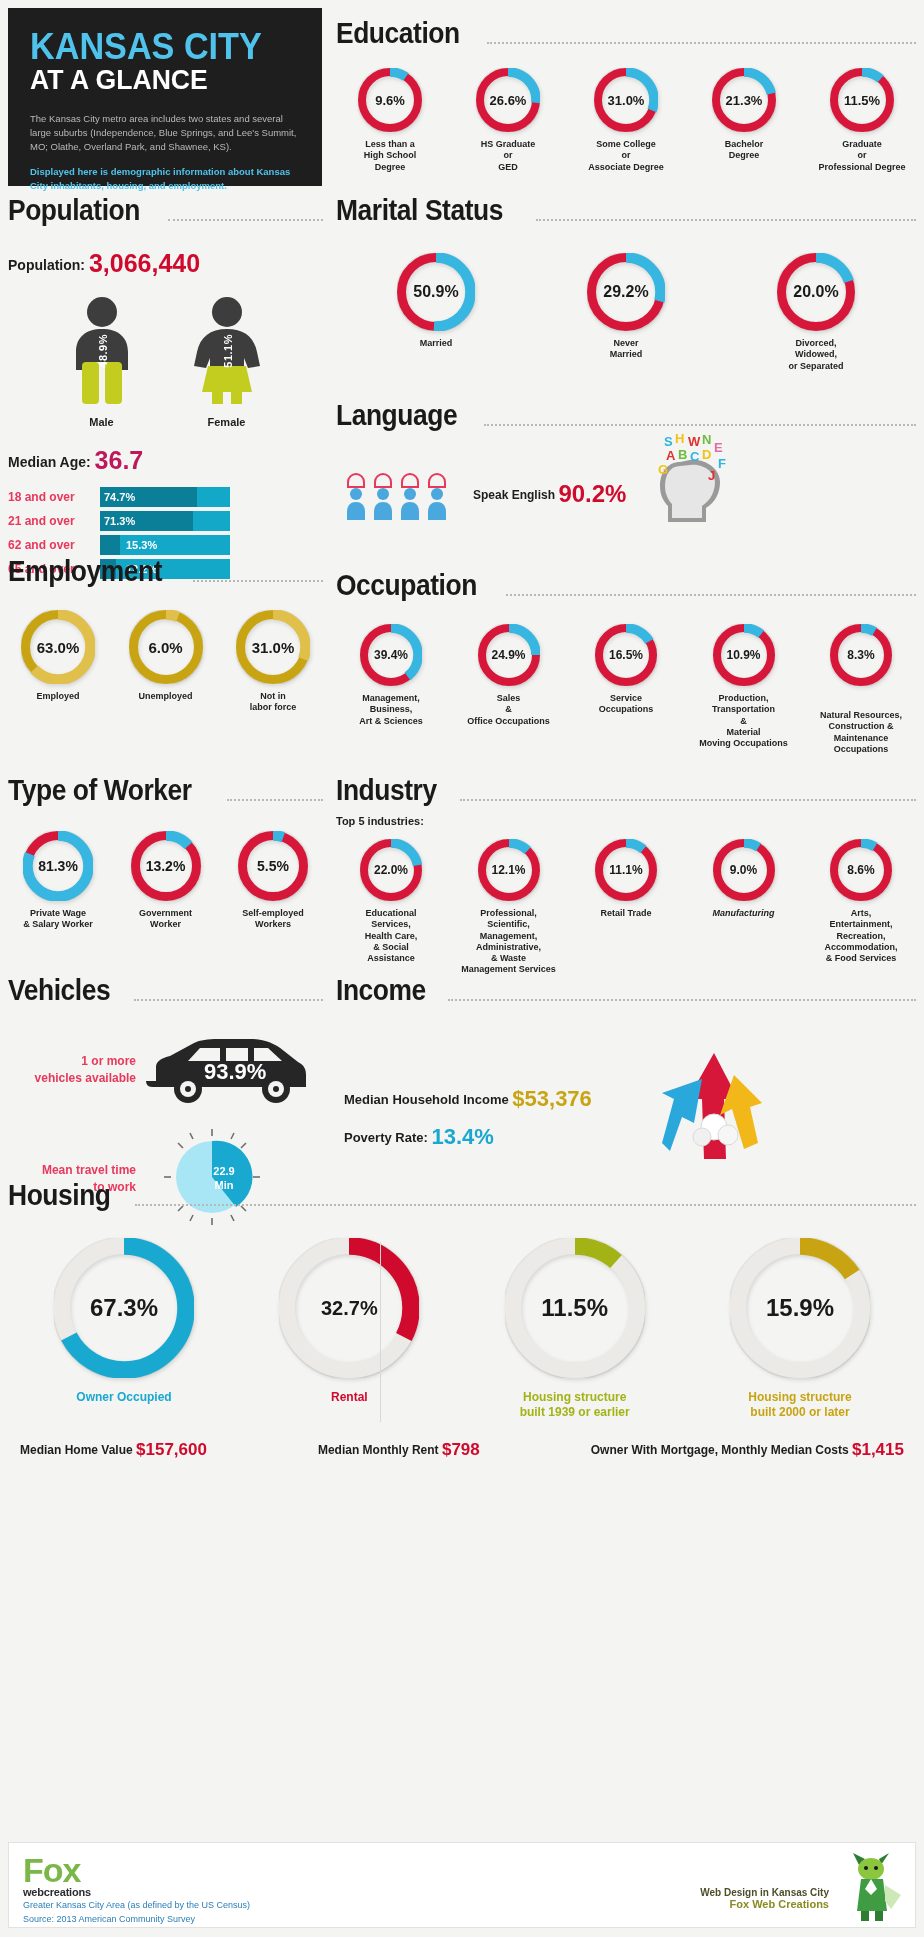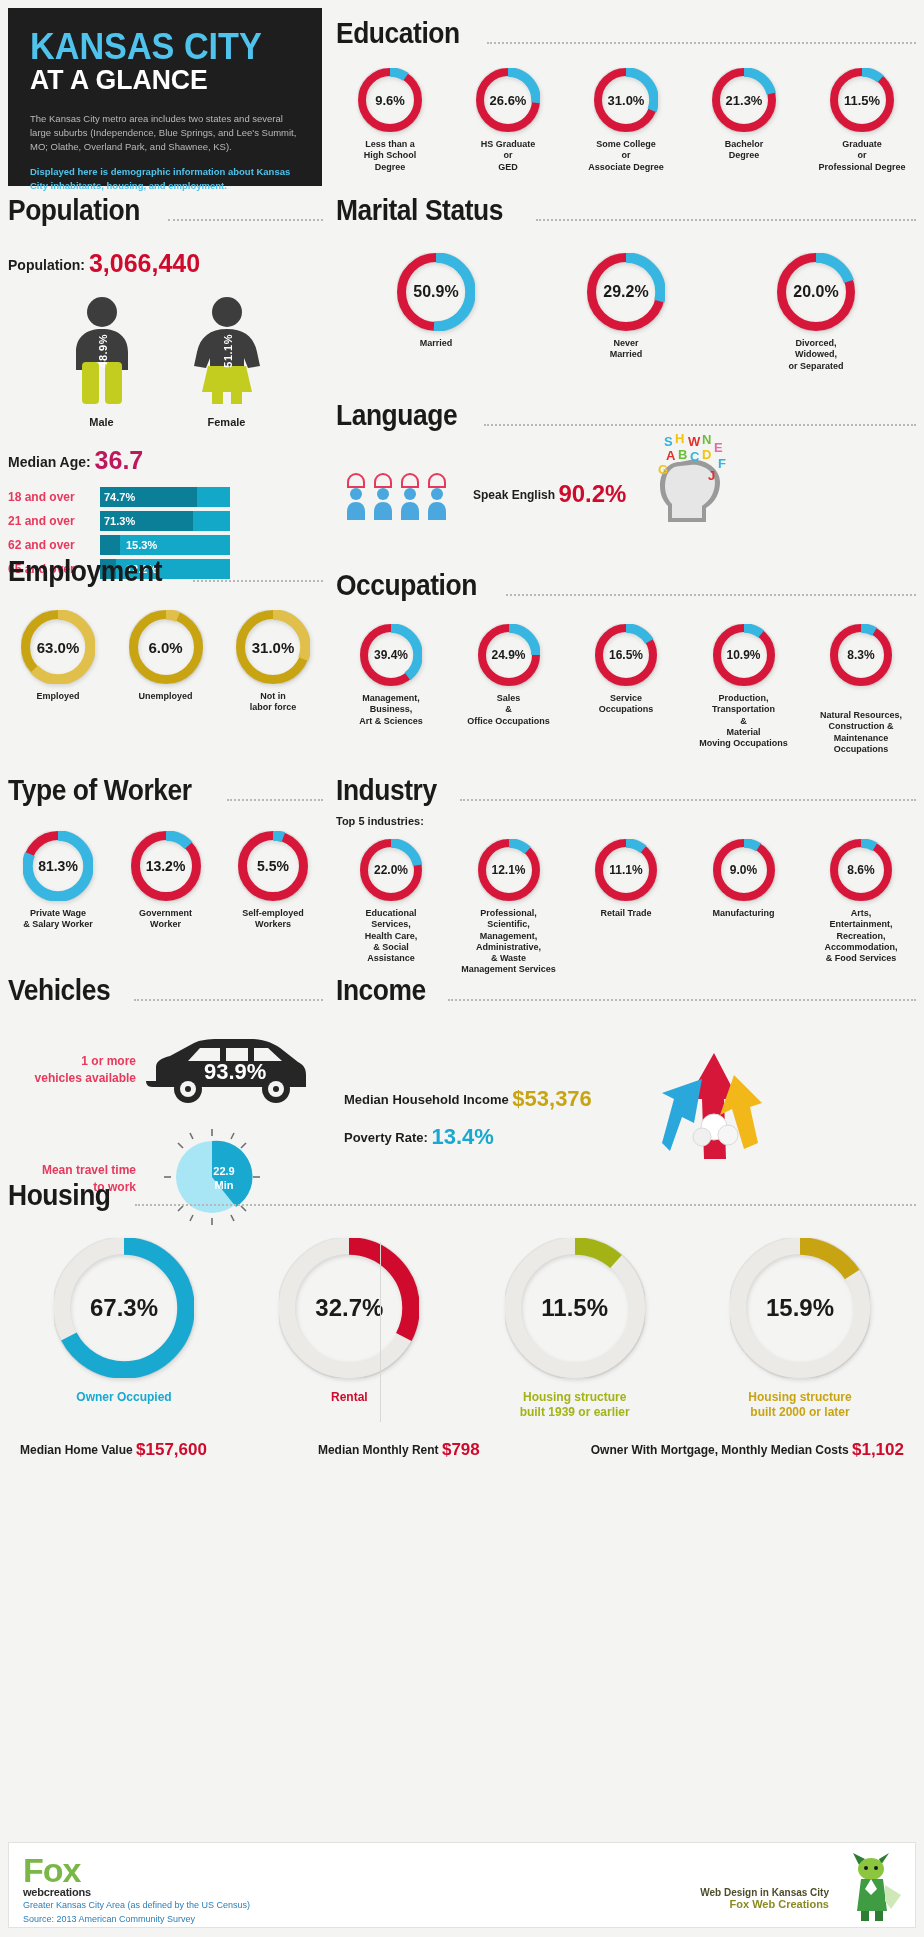--- a/index.html
+++ b/index.html
@@ -590,21 +590,21 @@
         </div>
         <div class="donut-cell" style="width: 110px;">
           <div class="donut-wrap" style="width: 62px; height: 62px;">
             <svg width="62" height="62" viewBox="0 0 62 62">
               <circle cx="31" cy="31" r="31.4" fill="none" stroke="rgba(0,0,0,0.06)" stroke-width="2"></circle>
               <circle cx="31" cy="31" r="27" fill="none" stroke="#d6173a" stroke-width="8"></circle>
               <circle cx="31" cy="31" r="27" fill="none" stroke="#36b6e0" stroke-width="9.5" stroke-dasharray="15.268140296446393 154.37786299740242" transform="rotate(-90 31 31)"></circle>
             </svg>
             <div class="donut-val" style="font-size: 12px;">9.0%</div>
           </div>
-          <div class="donut-label" style="white-space: pre-line;">Manufacturing</div>
+          <div class="donut-label" style="white-space: pre-line; font-style: italic;">Manufacturing</div>
         </div>
         <div class="donut-cell" style="width: 110px;">
           <div class="donut-wrap" style="width: 62px; height: 62px;">
             <svg width="62" height="62" viewBox="0 0 62 62">
               <circle cx="31" cy="31" r="31.4" fill="none" stroke="rgba(0,0,0,0.06)" stroke-width="2"></circle>
               <circle cx="31" cy="31" r="27" fill="none" stroke="#d6173a" stroke-width="8"></circle>
               <circle cx="31" cy="31" r="27" fill="none" stroke="#36b6e0" stroke-width="9.5" stroke-dasharray="14.589556283270998 155.0564470105778" transform="rotate(-90 31 31)"></circle>
             </svg>
             <div class="donut-val" style="font-size: 12px;">8.6%</div>
           </div>
@@ -715,21 +715,21 @@
           </div>
           <div class="donut-label" style="white-space: pre-line; color: rgb(24, 168, 208); font-size: 12px; margin-top: 12px;">Owner Occupied</div>
         </div>
         <div class="donut-cell" style="width: 200px;">
           <div class="donut-wrap" style="width: 140px; height: 140px;">
             <svg width="140" height="140" viewBox="0 0 140 140">
               <circle cx="70" cy="70" r="70.8" fill="none" stroke="rgba(0,0,0,0.06)" stroke-width="2"></circle>
               <circle cx="70" cy="70" r="62" fill="none" stroke="#eceae6" stroke-width="16"></circle>
               <circle cx="70" cy="70" r="62" fill="none" stroke="#cf0a2c" stroke-width="17.5" stroke-dasharray="127.38529891775893 262.1721901273754" transform="rotate(-90 70 70)"></circle>
             </svg>
-            <div class="donut-val" style="font-size: 24px;">32.7%</div>
+            <div class="donut-val" style="font-size: 20px;">32.7%</div>
           </div>
           <div class="donut-label" style="white-space: pre-line; color: rgb(207, 10, 44); font-size: 12px; margin-top: 12px;">Rental</div>
         </div>
         <div class="donut-cell" style="width: 200px;">
           <div class="donut-wrap" style="width: 140px; height: 140px;">
             <svg width="140" height="140" viewBox="0 0 140 140">
               <circle cx="70" cy="70" r="70.8" fill="none" stroke="rgba(0,0,0,0.06)" stroke-width="2"></circle>
               <circle cx="70" cy="70" r="62" fill="none" stroke="#eceae6" stroke-width="16"></circle>
               <circle cx="70" cy="70" r="62" fill="none" stroke="#a3b315" stroke-width="17.5" stroke-dasharray="44.79911124019045 344.7583778049439" transform="rotate(-90 70 70)"></circle>
             </svg>
@@ -748,21 +748,21 @@
             <div class="donut-val" style="font-size: 24px;">15.9%</div>
           </div>
           <div class="donut-label" style="white-space: pre-line; color: rgb(200, 164, 19); font-size: 12px; margin-top: 12px;">Housing structure
 built 2000 or later</div>
         </div>
       </div>
     <div class="divider-v" style="left:372px;top:62px;height:180px;"></div>
     <div id="hou-foot" style="display:flex;justify-content:space-between;margin-top:20px;padding:0 12px;">
         <div class="house-foot"><span>Median Home Value </span><b>$157,600</b></div>
         <div class="house-foot"><span>Median Monthly Rent </span><b>$798</b></div>
-        <div class="house-foot"><span>Owner With Mortgage, Monthly Median Costs </span><b>$1,102</b></div>
+        <div class="house-foot"><span>Owner With Mortgage, Monthly Median Costs </span><b>$1,415</b></div>
       </div>
   </div>
 
   <div class="footer">
     <div class="fox-logo">
       <div class="fx">Fox</div>
       <div class="wc">webcreations</div>
     </div>
     <div class="foot-src">
       <div>Greater Kansas City Area (as defined by the US Census)</div>

